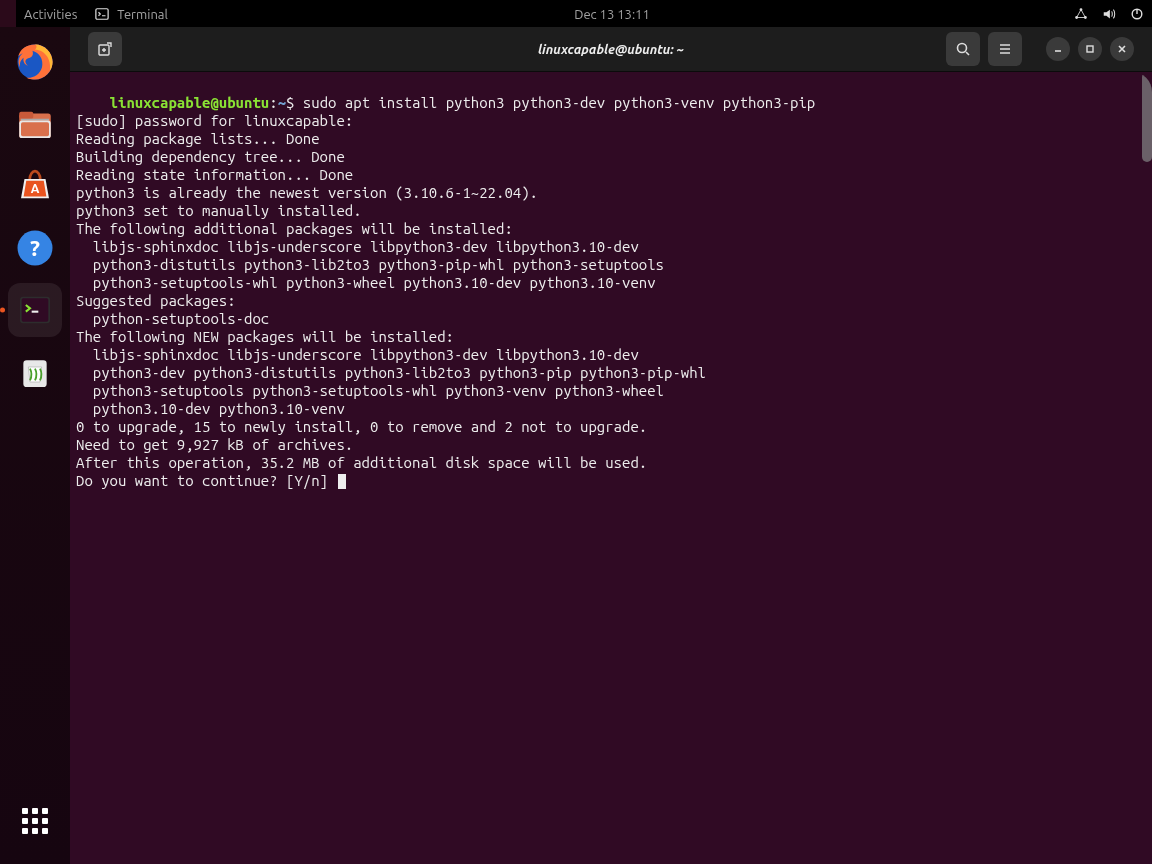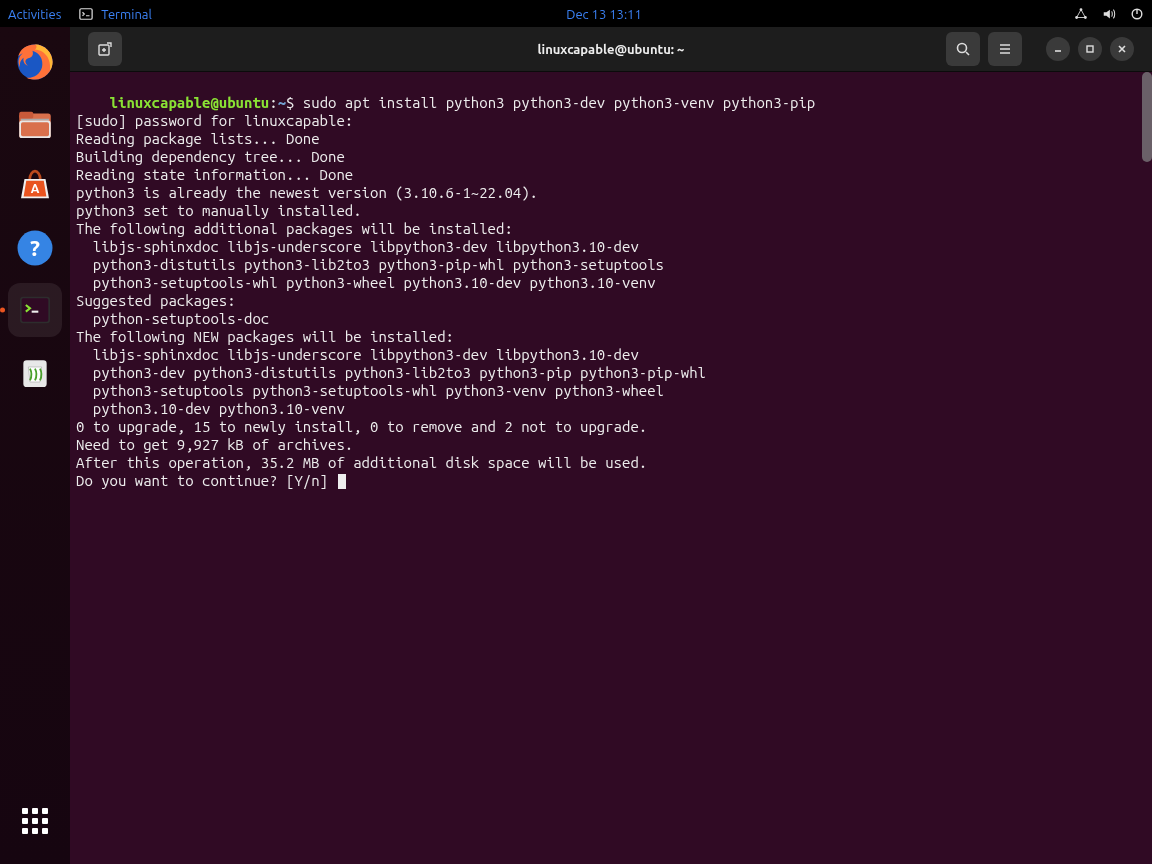--- a/index.html
+++ b/index.html
@@ -8,24 +8,24 @@
   height: 864px;
   background: #2b0a1a;
   font-family: Ubuntu, "Segoe UI", sans-serif;
   overflow: hidden;
   position: relative;
 }
 
 
 .topbar {
   position: absolute;
-  top: 0; left: 0; right: 0;
+  top: 0; left: 16px; right: 0;
   height: 27px;
   background: #000;
-  color: #3b82f6;
+  color: #a3a3a3;
   display: flex;
   align-items: center;
   font-size: 13px;
   padding: 0 8px;
   justify-content: flex-end;
 }
 .topbar-left { display: flex; align-items: center; gap: 18px; }
 .topbar-center {
   position: absolute;
   left: 50%; transform: translateX(-50%);
@@ -94,20 +94,21 @@
   flex-direction: column;
 }
 .titlebar {
   height: 45px;
   background: #1d1d1d;
   display: flex;
   align-items: center;
   padding: 0 18px;
   position: relative;
   border-bottom: 1px solid #0b0b0b;
+  font-style: italic;
 }
 .titlebar-title {
   position: absolute;
   left: 50%; transform: translateX(-50%);
   color: #eee;
   font-size: 13px;
   font-weight: 600;
 }
 .titlebar-btn {
   width: 34px; height: 34px;
@@ -131,20 +132,21 @@
 .terminal-body {
   flex: 1;
   padding: 4px 6px;
   font-family: "Ubuntu Mono", "DejaVu Sans Mono", monospace;
   font-size: 15px;
   line-height: 18px;
   color: #eee;
   white-space: pre;
   overflow: hidden;
   position: relative;
+  border-radius: 20px;
 }
 .scrollbar {
   position: absolute;
   right: 0; top: 0;
   width: 10px; height: 90px;
   background: #6a6068;
   border-radius: 5px;
 }
 .prompt-user { color: #8ae234; font-weight: bold; }
 .prompt-path { color: #729fcf; font-weight: bold; }

